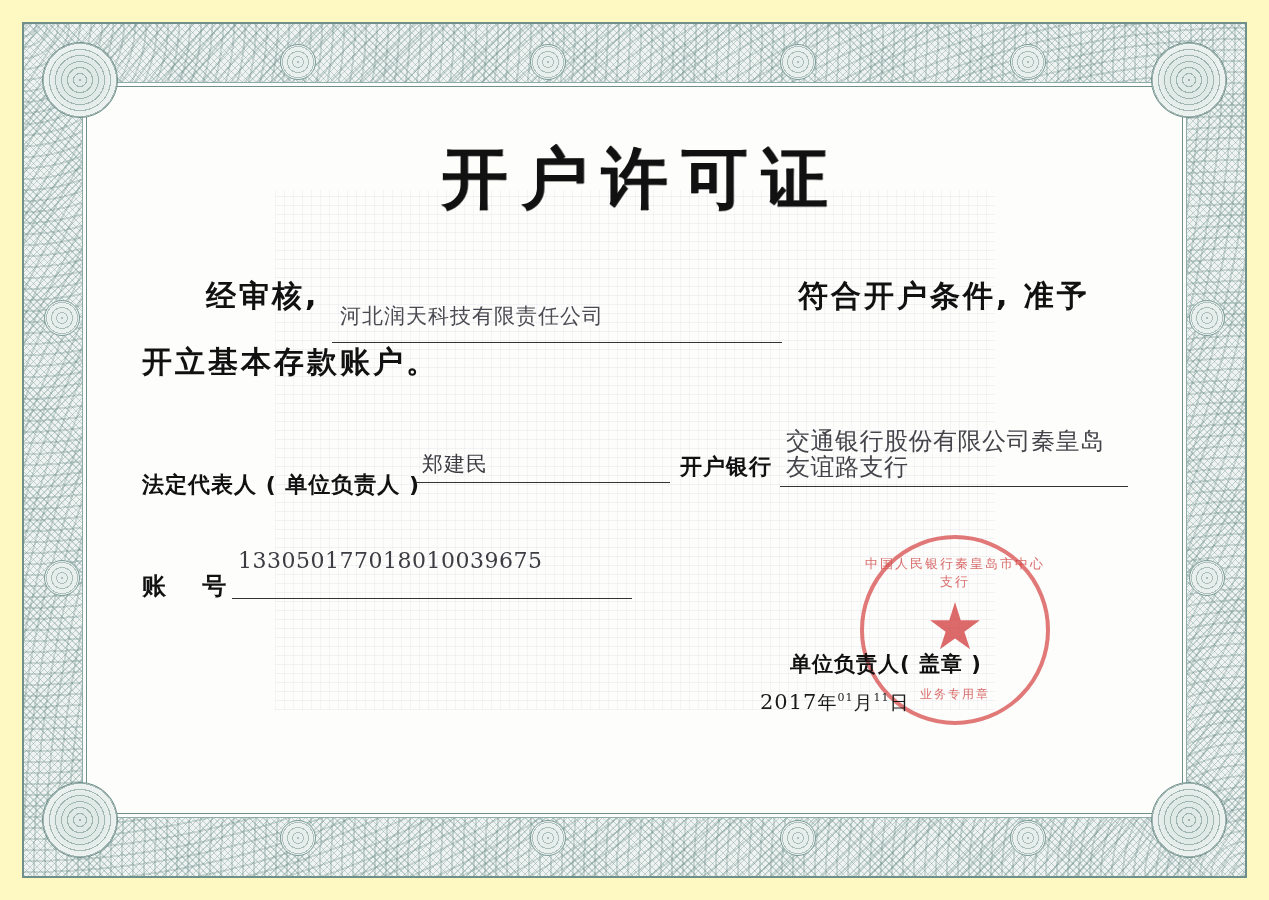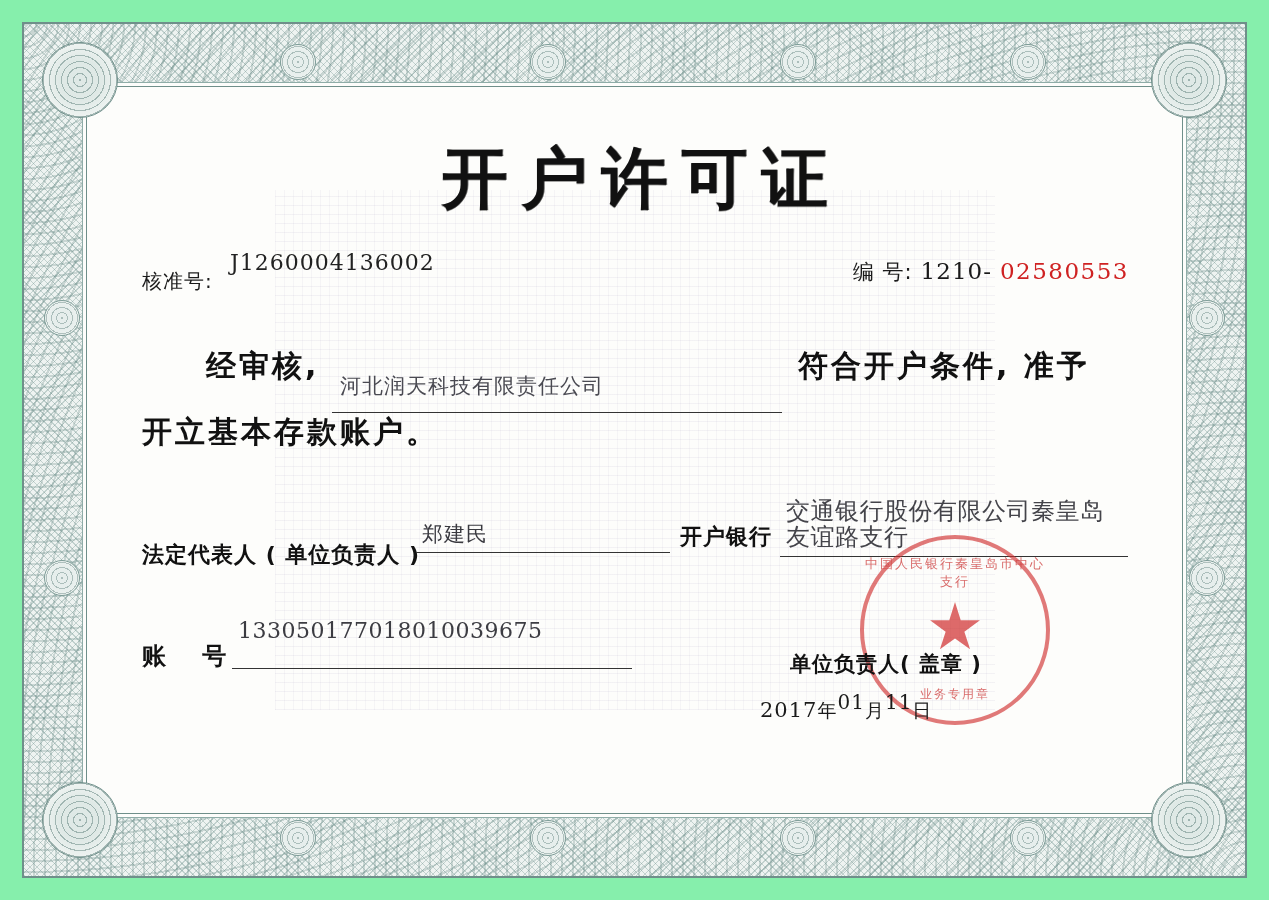--- a/index.html
+++ b/index.html
@@ -11,21 +11,21 @@
     width: 1269px;
     height: 900px;
     font-family: "DejaVu Sans", "Liberation Sans", sans-serif;
     overflow: hidden;
   }
 
   .certificate {
     position: relative;
     width: 1269px;
     height: 900px;
-    background: #86efac;
+    background: #fef9c3;
     overflow: hidden;
   }
 
   
   .border-outer {
     position: absolute;
     left: 22px;
     top: 22px;
     right: 22px;
     bottom: 22px;
@@ -316,21 +316,21 @@
     color: #1a1a1a;
     letter-spacing: 1px;
     white-space: nowrap;
   }
   .date-num {
     font-family: "DejaVu Serif", "Liberation Serif", serif;
     font-size: 21px;
   }
   .date-sup {
     font-family: "DejaVu Serif", "Liberation Serif", serif;
-    font-size: 20px;
+    font-size: 11px;
     vertical-align: super;
     text-align: right;
   }
   .date-cn { font-size: 19px; }
 
   .seal {
     position: absolute;
     left: 740px;
     top: 425px;
     width: 182px;
@@ -388,29 +388,20 @@
   <div class="edge-dot" style="left:44px; top:560px;"></div>
   <div class="edge-dot" style="right:44px; top:300px;"></div>
   <div class="edge-dot" style="right:44px; top:560px;"></div>
 
   <div class="watermark"></div>
 
   <div class="content">
 
     <div class="title">开户许可证</div>
 
-    <div class="row-approval">
-      <span class="approval-label">核准号:</span>
-      <span class="approval-value">J1260004136002</span>
-      <span class="serial-wrap">
-        <span class="serial-label">编 号:</span>
-        <span class="serial-prefix">1210-</span>
-        <span class="serial-number">02580553</span>
-      </span>
-    </div>
 
     <div class="body-line-1">
       <span class="txt-big b1-pre">经审核,</span>
       <span class="b1-field">
         <span class="b1-field-val">河北润天科技有限责任公司</span>
       </span>
       <span class="txt-big b1-post">符合开户条件, 准予</span>
     </div>
 
     <div class="body-line-2">

